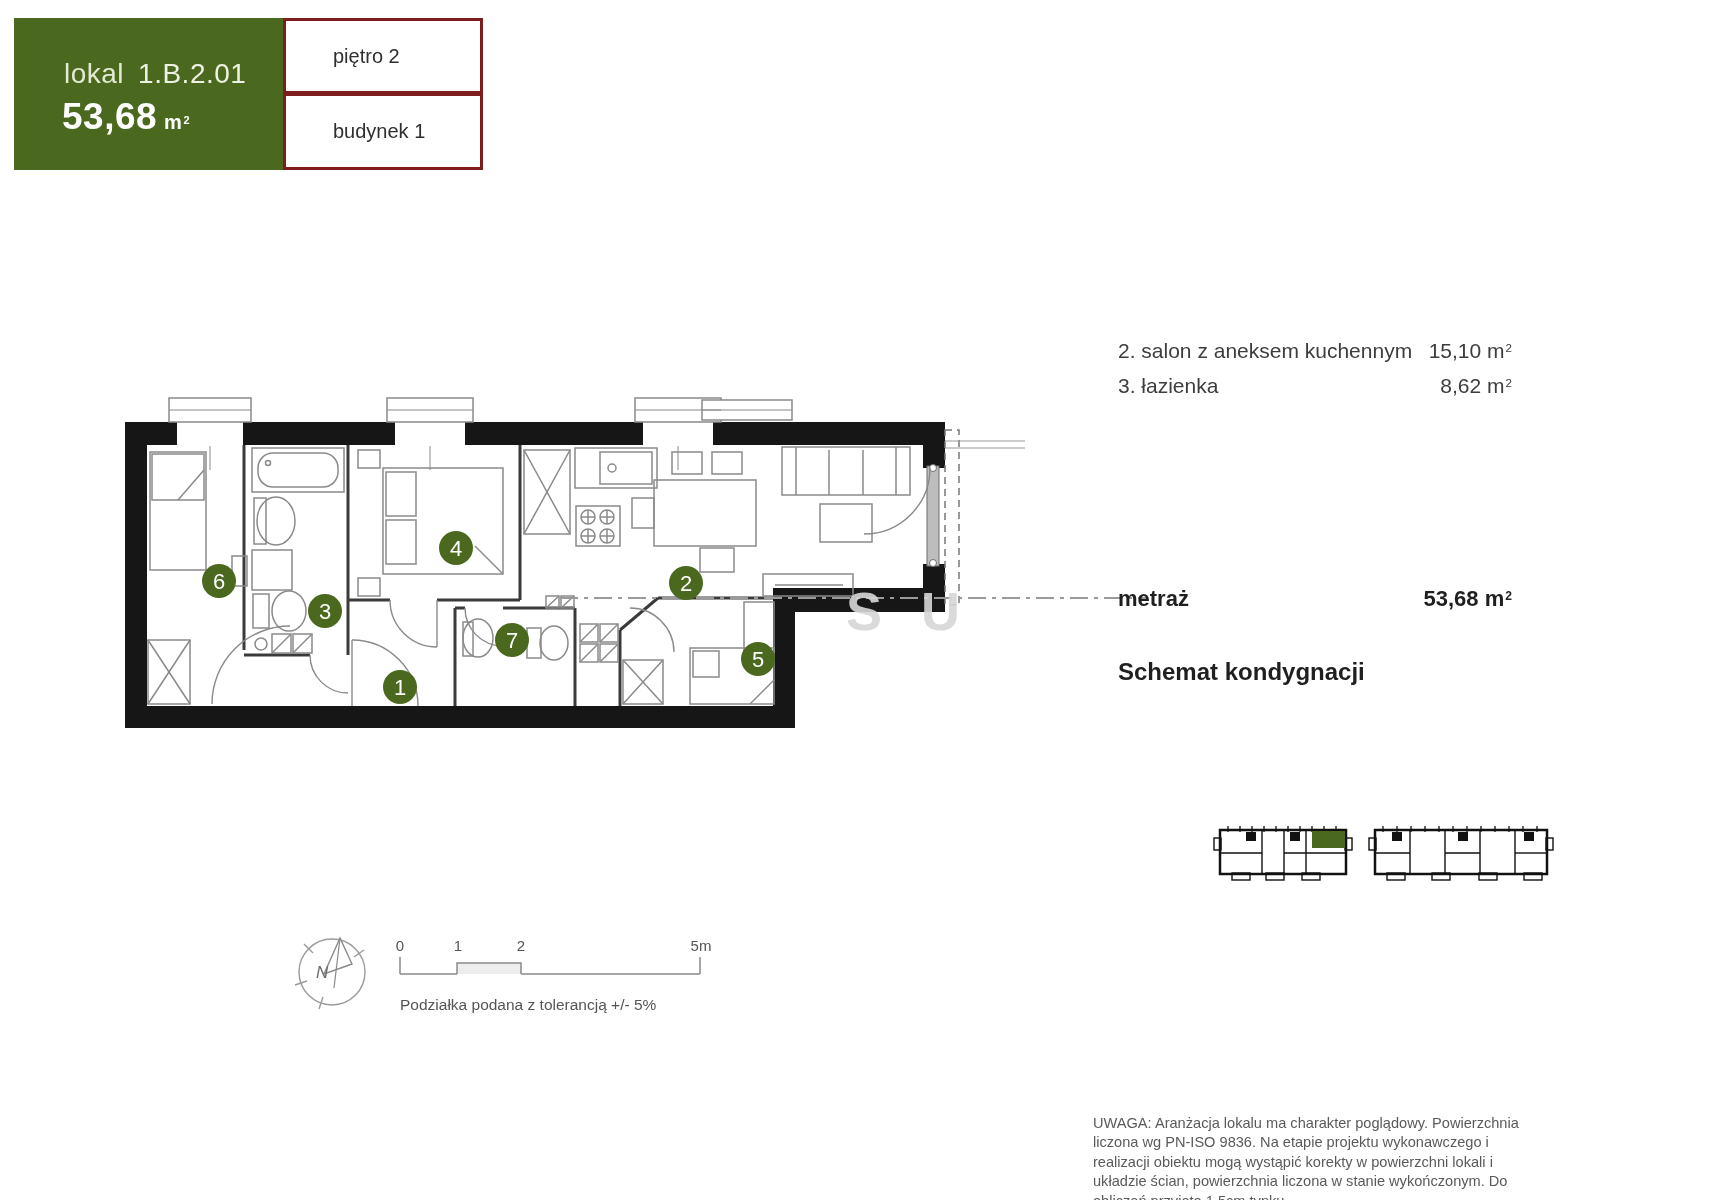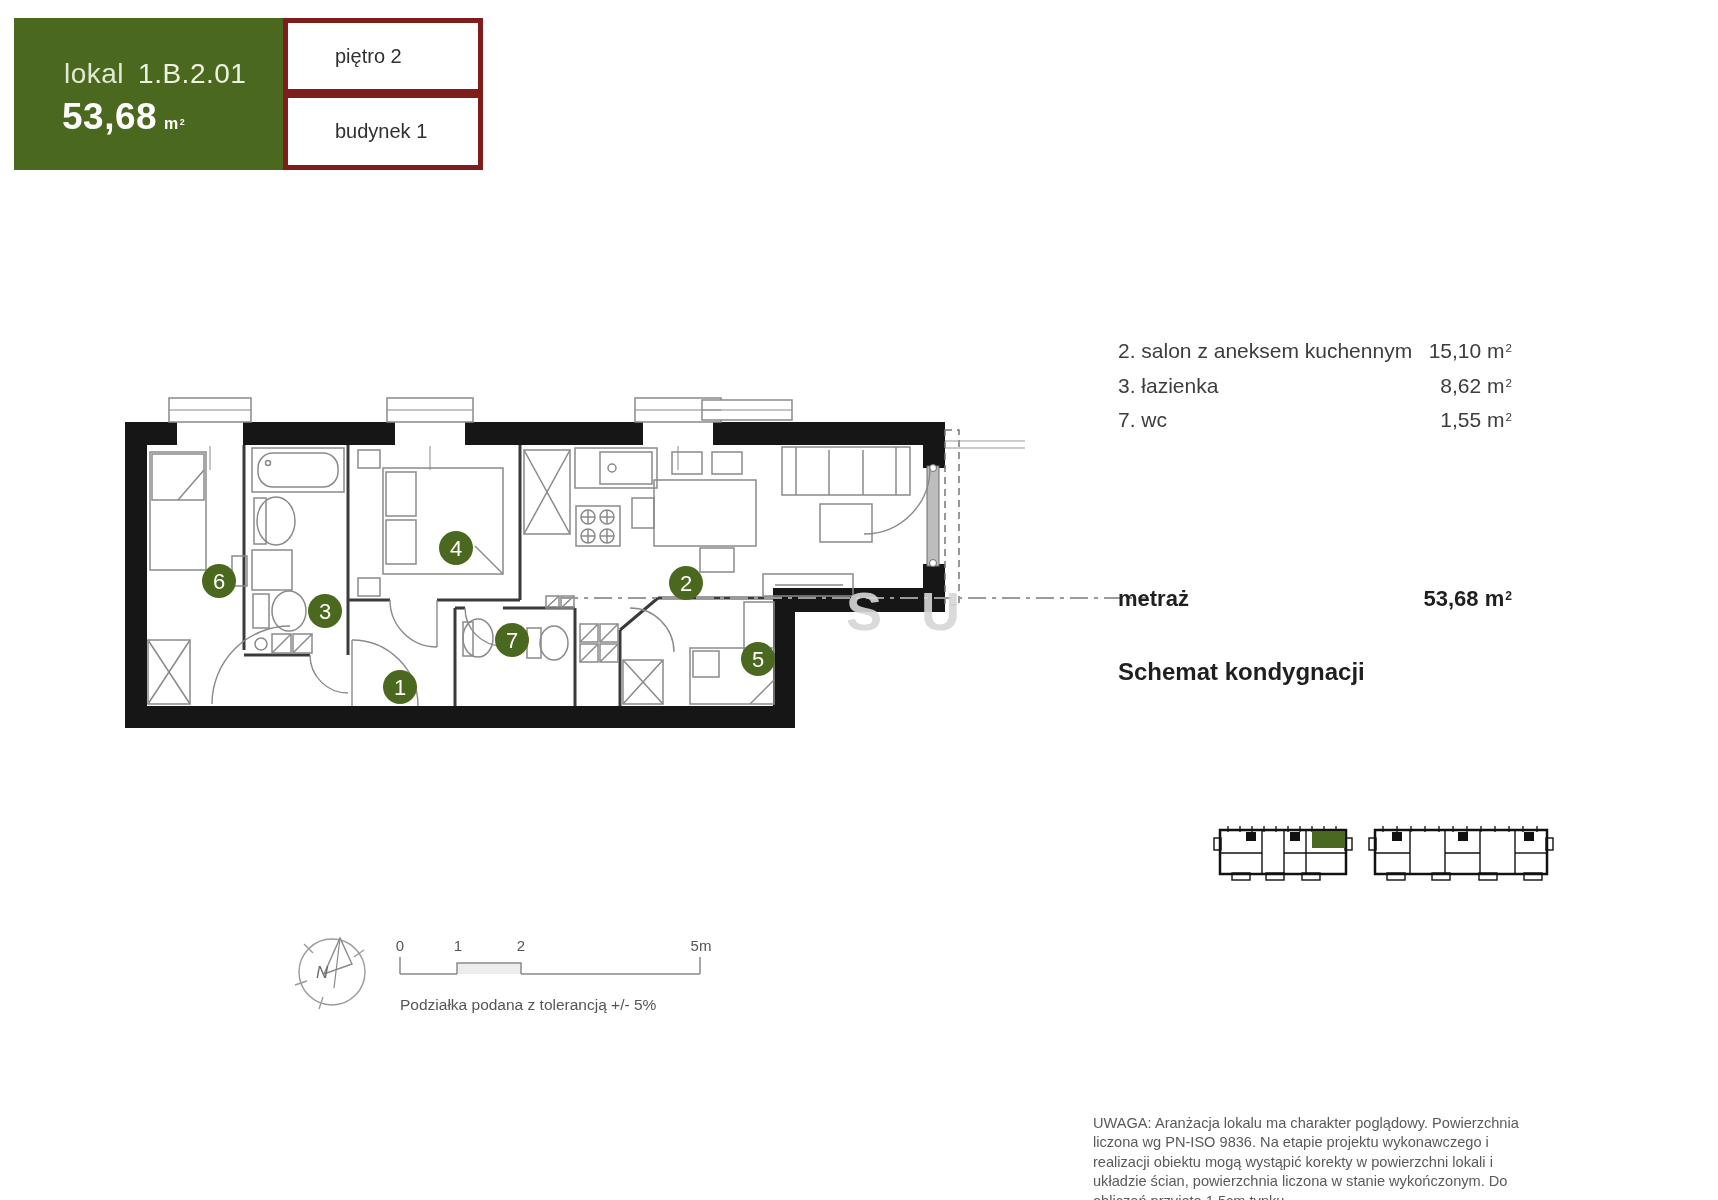--- a/index.html
+++ b/index.html
@@ -5,22 +5,22 @@
   html,body{margin:0;padding:0;background:#fff;}
   body{width:1718px;height:1200px;position:relative;overflow:hidden;
        font-family:"Liberation Sans",sans-serif;color:#3d3d3d;}
   .abs{position:absolute;}
 
   
   .green-box{left:14px;top:18px;width:269px;height:152px;background:#4a681e;color:#fff;}
   .lokal-line{position:absolute;left:50px;top:40px;font-size:28px;color:#e3ead3;letter-spacing:.5px;}
   .lokal-line .id{margin-left:14px;color:#eef2e4;}
   .area-line{position:absolute;left:48px;top:78px;font-size:37px;font-weight:700;letter-spacing:.5px;}
-  .area-line .unit{font-size:16px;font-weight:700;margin-left:7px;}
-  .info-box{left:283px;width:200px;height:76px;background:#fff;border:5px solid #7f1d1d;
+  .area-line .unit{font-size:20px;font-weight:700;margin-left:7px;}
+  .info-box{left:283px;width:200px;height:76px;background:#fff;border:3px solid #7f1d1d;
             box-sizing:border-box;display:flex;align-items:center;padding-left:47px;
             font-size:20px;color:#2f2f2f;}
   .info-box.b1{top:18px;}
   .info-box.b2{top:93px;height:77px;}
 
   
   .room-list{left:1118px;top:334px;width:394px;}
   .room-row{display:flex;justify-content:space-between;height:34.5px;align-items:center;
             font-size:21px;color:#3d3d3d;}
   .room-row .val{white-space:nowrap;}
@@ -260,24 +260,20 @@
 
 <div class="abs room-list">
   <div class="room-row">
     <span>2. salon z aneksem kuchennym</span>
     <span class="val"><span>15,10</span> <span>m</span><span class="sup">2</span></span>
   </div>
   <div class="room-row">
     <span>3. łazienka</span>
     <span class="val"><span>8,62</span> <span>m</span><span class="sup">2</span></span>
   </div>
-  <div class="room-row">
-    <span>7. wc</span>
-    <span class="val"><span>1,55</span> <span>m</span><span class="sup">2</span></span>
-  </div>
 </div>
 
 <div class="abs total-row">
   <span>metraż</span>
   <span class="val"><span>53,68</span> <span>m</span><span class="sup">2</span></span>
 </div>
 
 <div class="abs schematic-title">Schemat kondygnacji</div>
 
 <svg class="abs" style="left:1205px;top:818px;" width="355" height="70" viewBox="1205 818 355 70">

